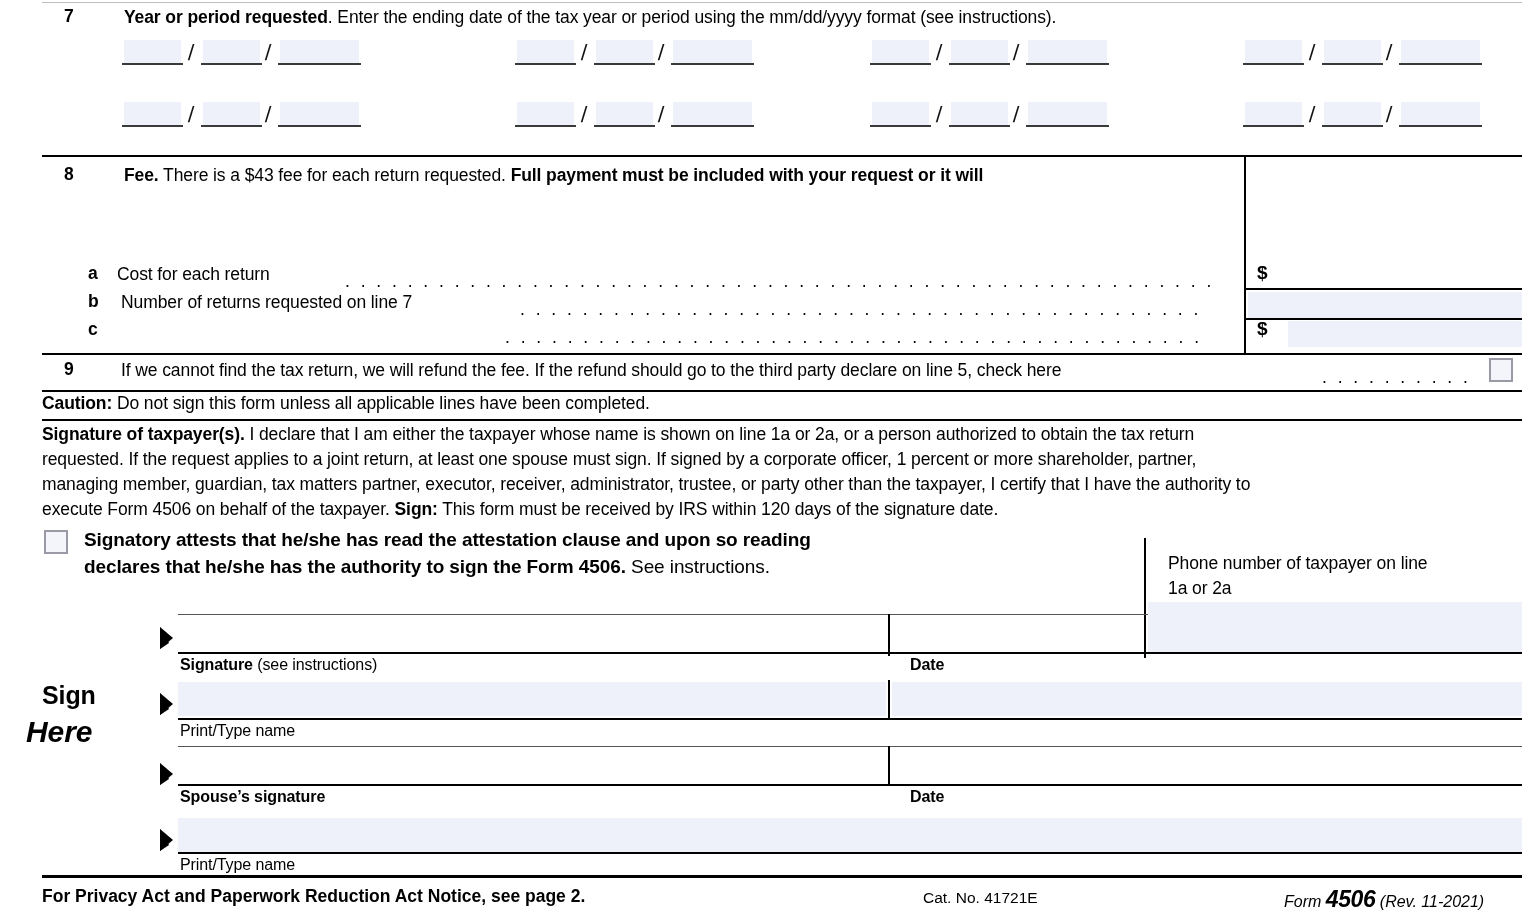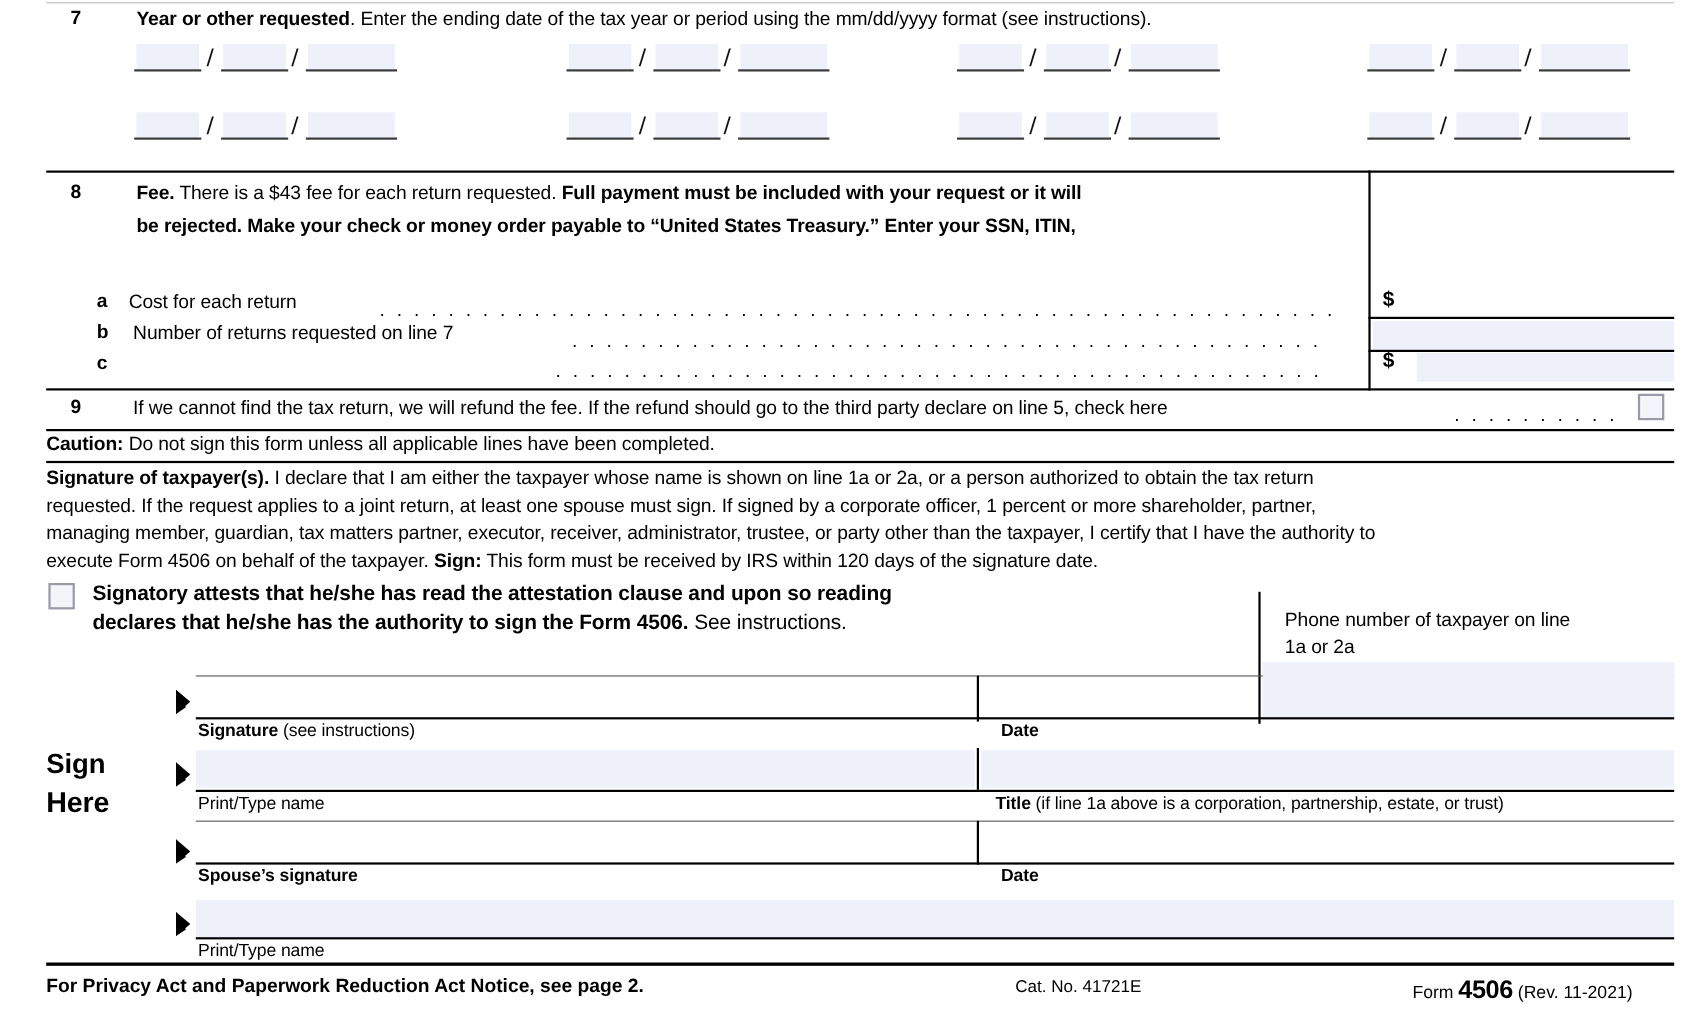--- a/index.html
+++ b/index.html
@@ -108,21 +108,21 @@
   .formno .big{ font-size: 23px; font-weight: bold; letter-spacing: -0.4px; }
 </style>
 </head>
 <body>
 
 <div class="page">
 
   <div class="hr-thin" style="left:42px; top:2px; width:1480px;"></div>
 
   <div class="num" style="left:64px; top:6px;">7</div>
-  <div class="t" style="left:124px; top:6px;"><span class="b">Year or other requested</span><span>. Enter the ending date of the tax year or period using the mm/dd/yyyy format (see instructions).</span></div>
+  <div class="t" style="left:124px; top:6px;"><span class="b">Year or period requested</span><span>. Enter the ending date of the tax year or period using the mm/dd/yyyy format (see instructions).</span></div>
 
   <input class="fld" style="left: 124px; top: 40px; width: 57px; height: 23px;" value="">
   <div class="ul" style="left:122px; top:63px; width:61px;"></div>
   <div class="slash" style="left:188px; top:40px;">/</div>
   <input class="fld" style="left: 203px; top: 40px; width: 57px; height: 23px;" value="">
   <div class="ul" style="left:201px; top:63px; width:61px;"></div>
   <div class="slash" style="left:265px; top:40px;">/</div>
   <input class="fld" style="left: 280px; top: 40px; width: 79px; height: 23px;" value="">
   <div class="ul" style="left:278px; top:63px; width:83px;"></div>
 
@@ -186,21 +186,20 @@
   <input class="fld" style="left: 1324px; top: 102px; width: 57px; height: 23px;" value="">
   <div class="ul" style="left:1322px; top:125px; width:61px;"></div>
   <div class="slash" style="left:1386px; top:102px;">/</div>
   <input class="fld" style="left: 1401px; top: 102px; width: 79px; height: 23px;" value="">
   <div class="ul" style="left:1399px; top:125px; width:83px;"></div>
 
   <div class="hr-med" style="left:42px; top:155px; width:1480px;"></div>
 
   <div class="num" style="left:64px; top:164px;">8</div>
   <div class="t" style="left:124px; top:164px;"><span class="b">Fee.</span><span> There is a $43 fee for each return requested. </span><span class="b">Full payment must be included with your request or it will</span></div>
-  <div class="t b" style="left:124px; top:194px;">be rejected. Make your check or money order payable to “United States Treasury.” Enter your SSN, ITIN,</div>
 
   <div class="vr" style="left:1244px; top:155px; height:200px;"></div>
 
   <div class="num" style="left:88px; top:263px;">a</div>
   <div class="t" style="left:117px; top:263px;">Cost for each return</div>
   <div class="leader" style="left:345px; top:276px; width:865px;">....................................................................................</div>
   <div class="dollar" style="left:1257px; top:262px;">$</div>
   <input class="fld" style="left: 1282px; top: 258px; width: 240px; height: 27px; background: rgb(255, 255, 255);" value="">
   <div class="hr-med" style="left:1244px; top:288px; width:278px;"></div>
 
@@ -237,52 +236,51 @@
   <div class="cbx" style="left:44px; top:530px; width:24px; height:24px;"></div>
   <div class="t b" style="left:84px; top:528px; font-size:19px;">Signatory attests that he/she has read the attestation clause and upon so reading</div>
   <div class="t" style="left:84px; top:555px; font-size:19px;"><span class="b">declares that he/she has the authority to sign the Form 4506.</span><span> See instructions.</span></div>
 
   <div class="vr" style="left:1144px; top:538px; height:120px;"></div>
   <div class="t" style="left:1168px; top:552px;">Phone number of taxpayer on line</div>
   <div class="t" style="left:1168px; top:577px;">1a or 2a</div>
   <input class="fld" style="left: 1148px; top: 602px; width: 374px; height: 52px;" value="">
 
   <div class="t b" style="left:42px; top:680px; font-size:25px;">Sign</div>
-  <div class="t b" style="left:42px; top:713px; font-size:26px;">Here</div>
+  <div class="t b" style="left:26px; top:713px; font-size:30px;font-style:italic;">Here</div>
 
   <div class="tri" style="left:160px; top:627px;"></div>
   <div class="hr-thin" style="left:178px; top:614px; width:710px; background:#555;"></div>
   <div class="hr-thin" style="left:890px; top:614px; width:632px; background:#555;"></div>
   <input class="fld" style="left: 178px; top: 616px; width: 708px; height: 34px; background: rgb(255, 255, 255);" value="">
   <input class="fld" style="left: 1148px; top: 602px; width: 374px; height: 52px;" value="">
   <div class="vr" style="left:888px; top:614px; height:42px; width:2px; background:#000;"></div>
   <div class="hr-med" style="left:178px; top:652px; width:1344px;"></div>
   <div class="t sm" style="left:180px; top:655px;"><span class="b">Signature</span><span> (see instructions)</span></div>
   <div class="t sm" style="left:910px; top:655px;"><span class="b">Date</span><span></span></div>
 
   <div class="tri" style="left:160px; top:693px;"></div>
   <input class="fld" style="left: 178px; top: 682px; width: 708px; height: 34px;" value="">
   <input class="fld" style="left: 892px; top: 682px; width: 630px; height: 34px;" value="">
   <div class="vr" style="left:888px; top:680px; height:38px; width:2px; background:#000;"></div>
   <div class="hr-med" style="left:178px; top:718px; width:1344px;"></div>
   <div class="t sm" style="left:180px; top:721px;"><span class="b"></span><span>Print/Type name</span></div>
-  <div class="t sm" style="left:905px; top:721px;"><span class="b">Title</span><span> (if line 1a above is a corporation, partnership, estate, or trust)</span></div>
 
   <div class="tri" style="left:160px; top:763px;"></div>
   <div class="hr-thin" style="left:178px; top:746px; width:710px; background:#555;"></div>
   <div class="hr-thin" style="left:890px; top:746px; width:632px; background:#555;"></div>
   <input class="fld" style="left: 178px; top: 748px; width: 708px; height: 34px; background: rgb(255, 255, 255);" value="">
   <div class="vr" style="left:888px; top:746px; height:40px; width:2px; background:#000;"></div>
   <div class="hr-med" style="left:178px; top:784px; width:1344px;"></div>
   <div class="t sm" style="left:180px; top:787px;"><span class="b">Spouse’s signature</span><span></span></div>
   <div class="t sm" style="left:910px; top:787px;"><span class="b">Date</span><span></span></div>
 
   <div class="tri" style="left:160px; top:829px;"></div>
   <input class="fld" style="left: 178px; top: 818px; width: 1344px; height: 34px;" value="">
   <div class="hr-med" style="left:178px; top:852px; width:1344px;"></div>
   <div class="t sm" style="left:180px; top:855px;"><span class="b"></span><span>Print/Type name</span></div>
 
   <div class="hr-thick" style="left:42px; top:875px; width:1480px;"></div>
   <div class="footer-lbl" style="left:42px; top:886px;">For Privacy Act and Paperwork Reduction Act Notice, see page 2.</div>
   <div class="cat" style="left:923px; top:889px;">Cat. No. 41721E</div>
-  <div class="formno" style="left:1284px; top:886px;"><span>Form</span> <span class="big">4506</span> <span>(Rev. 11-2021)</span></div>
+  <div class="formno" style="left:1284px; top:886px;font-style:italic;"><span>Form</span> <span class="big">4506</span> <span>(Rev. 11-2021)</span></div>
 
 </div>
 
 </body></html>

